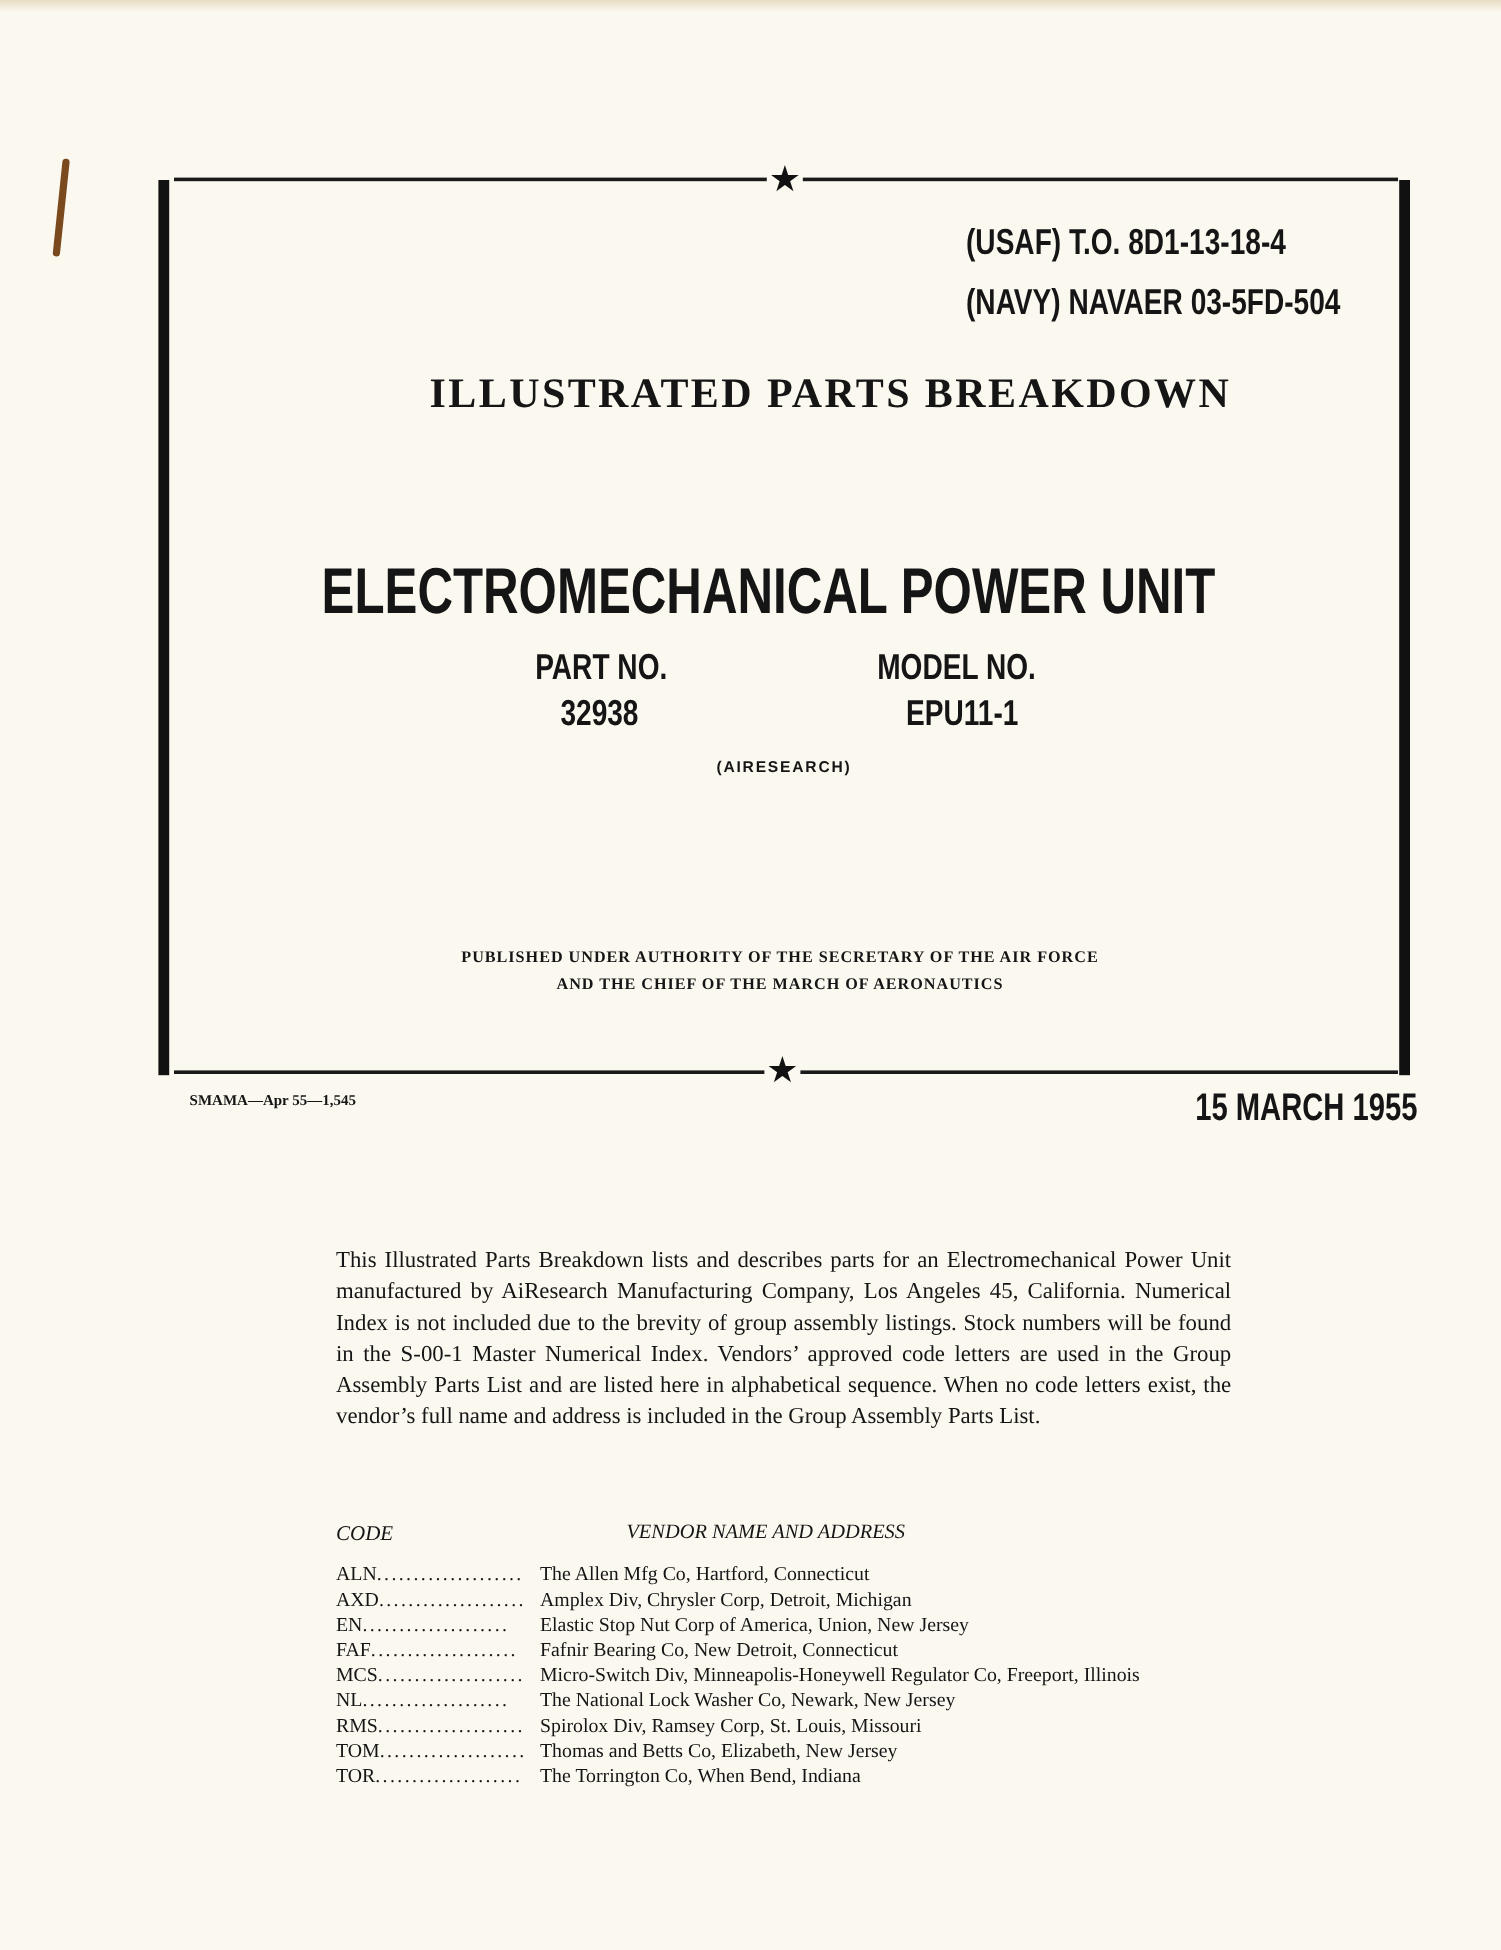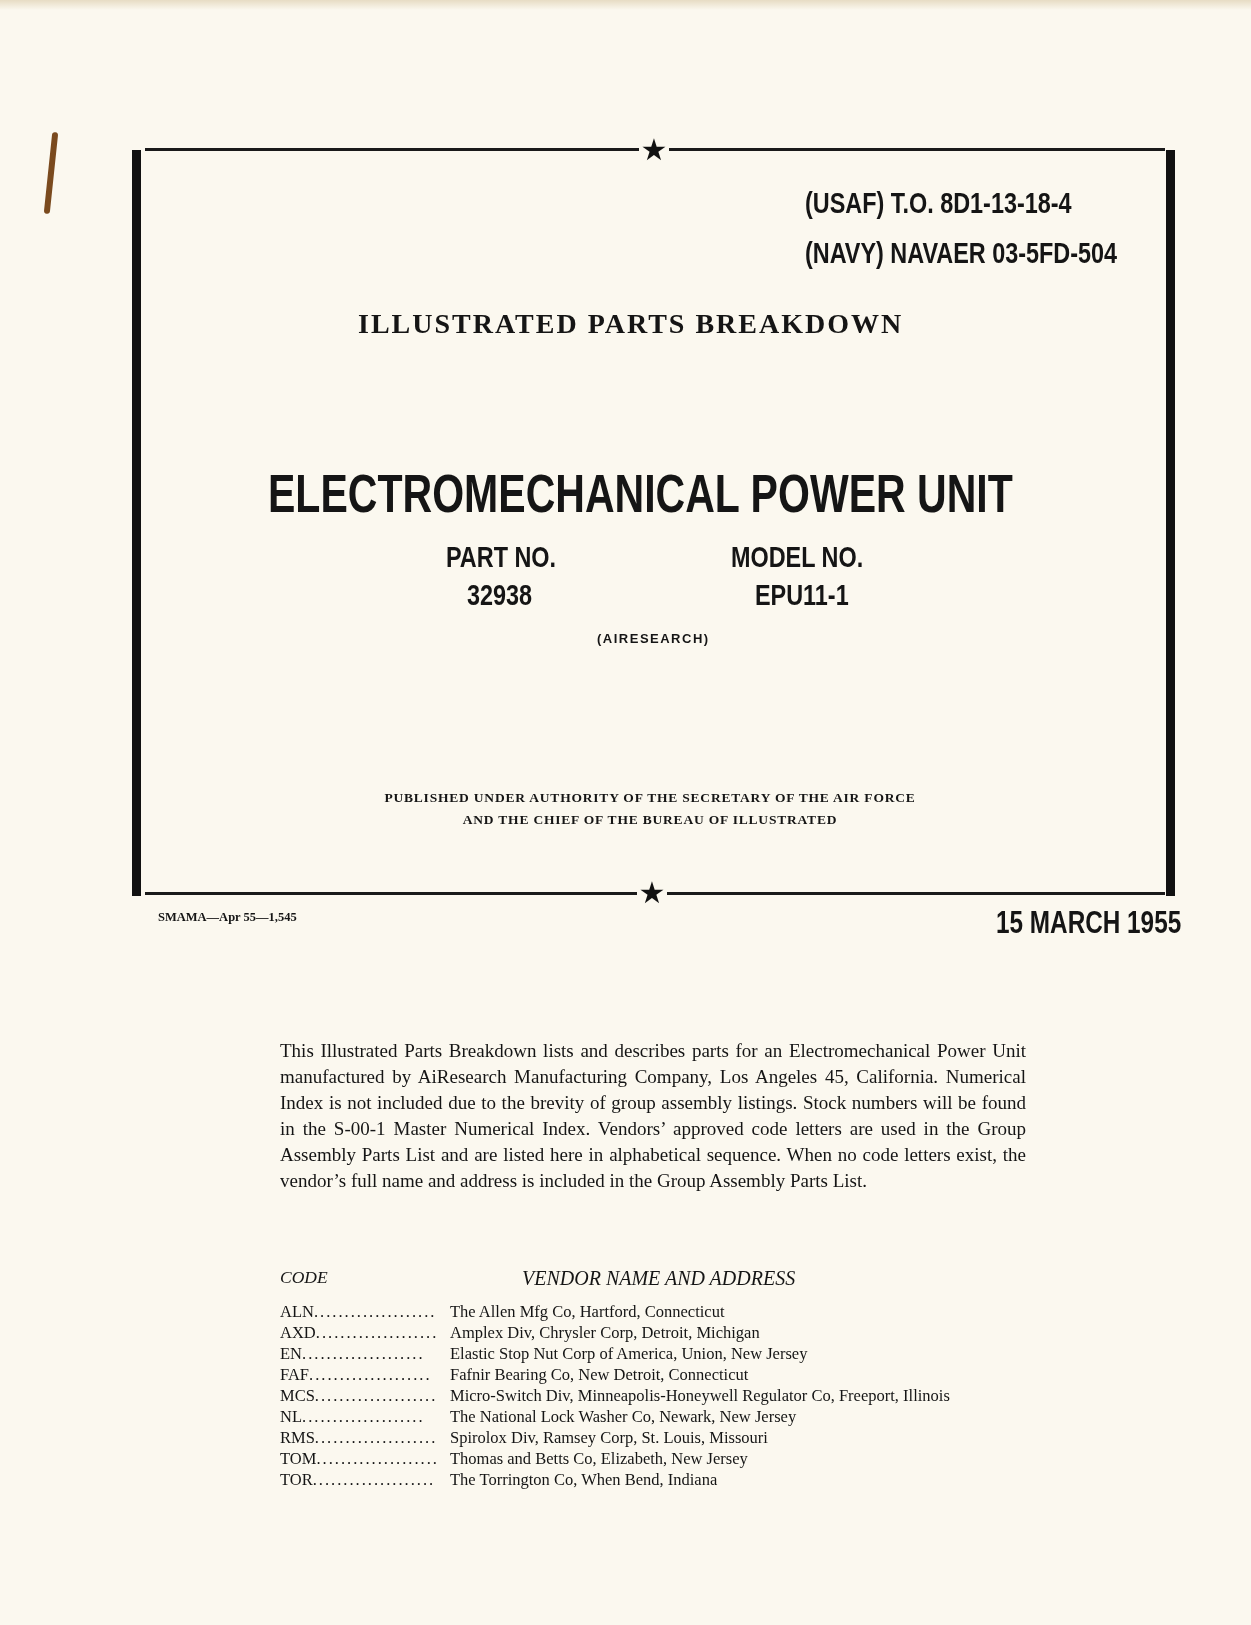--- a/index.html
+++ b/index.html
@@ -42,21 +42,21 @@
     white-space:nowrap;
   }
   .to-line {
     position:absolute; left:805px; font-size:30px; transform:scaleX(0.78);
   }
   .to1 { top:186px; }
   .to2 { top:236px; }
   .ipb {
     position:absolute; left:358px; top:308px;
     font-family:"Liberation Serif", serif; font-weight:bold;
-    font-size:28px; letter-spacing:2px; white-space:nowrap;
+    font-size:35px; letter-spacing:2px; white-space:nowrap;
   }
   .title {
     position:absolute; left:268px; top:462px; font-size:54px;
     transform:scaleX(0.76);
   }
   .partlbl { position:absolute; left:446px; top:540px; font-size:30px; transform:scaleX(0.78); }
   .partval { position:absolute; left:467px; top:578px; font-size:30px; transform:scaleX(0.78); }
   .modellbl { position:absolute; left:731px; top:540px; font-size:30px; transform:scaleX(0.78); }
   .modelval { position:absolute; left:755px; top:578px; font-size:30px; transform:scaleX(0.78); }
   .mfr {
@@ -78,21 +78,21 @@
   }
   .intro {
     position:absolute; left:280px; top:1038px; width:746px;
     font-size:19px; line-height:26px; text-align:justify;
   }
   .intro p { margin:0; }
   .vhdr-code {
     position:absolute; left:280px; top:1267px; font-style:italic; font-size:17.5px;
   }
   .vhdr-name {
-    position:absolute; left:522px; top:1267px; font-style:italic; font-size:20px;
+    position:absolute; left:522px; top:1267px; font-style:italic; font-size:17px;
   }
   .vlist { position:absolute; left:280px; top:1301px; font-size:16.5px; line-height:21px; }
   .vrow { display:flex; white-space:nowrap; }
   .vcode { width:170px; overflow:hidden; white-space:nowrap; }
   .vcode .dots { letter-spacing:2px; }
   .vname { }
 </style>
 </head>
 <body>
 
@@ -113,21 +113,21 @@
 
 <div class="cond title">ELECTROMECHANICAL POWER UNIT</div>
 
 <div class="cond partlbl">PART NO.</div>
 <div class="cond partval">32938</div>
 <div class="cond modellbl">MODEL NO.</div>
 <div class="cond modelval">EPU11-1</div>
 <div class="mfr">(AIRESEARCH)</div>
 
 <div class="auth auth1">PUBLISHED UNDER AUTHORITY OF THE SECRETARY OF THE AIR FORCE</div>
-<div class="auth auth2">AND THE CHIEF OF THE BUREAU OF ILLUSTRATED</div>
+<div class="auth auth2">AND THE CHIEF OF THE MARCH OF AERONAUTICS</div>
 
 <div class="printcode">SMAMA—Apr 55—1,545</div>
 <div class="cond date">15 MARCH 1955</div>
 
 <div class="intro">
   <p>This Illustrated Parts Breakdown lists and describes parts for an Electromechanical Power Unit manufactured by AiResearch Manufacturing Company, Los Angeles 45, California. Numerical Index is not included due to the brevity of group assembly listings. Stock numbers will be found in the S-00-1 Master Numerical Index. Vendors’ approved code letters are used in the Group Assembly Parts List and are listed here in alphabetical sequence. When no code letters exist, the vendor’s full name and address is included in the Group Assembly Parts List.</p>
 </div>
 
 <div class="vhdr-code">CODE</div>
 <div class="vhdr-name">VENDOR NAME AND ADDRESS</div>

